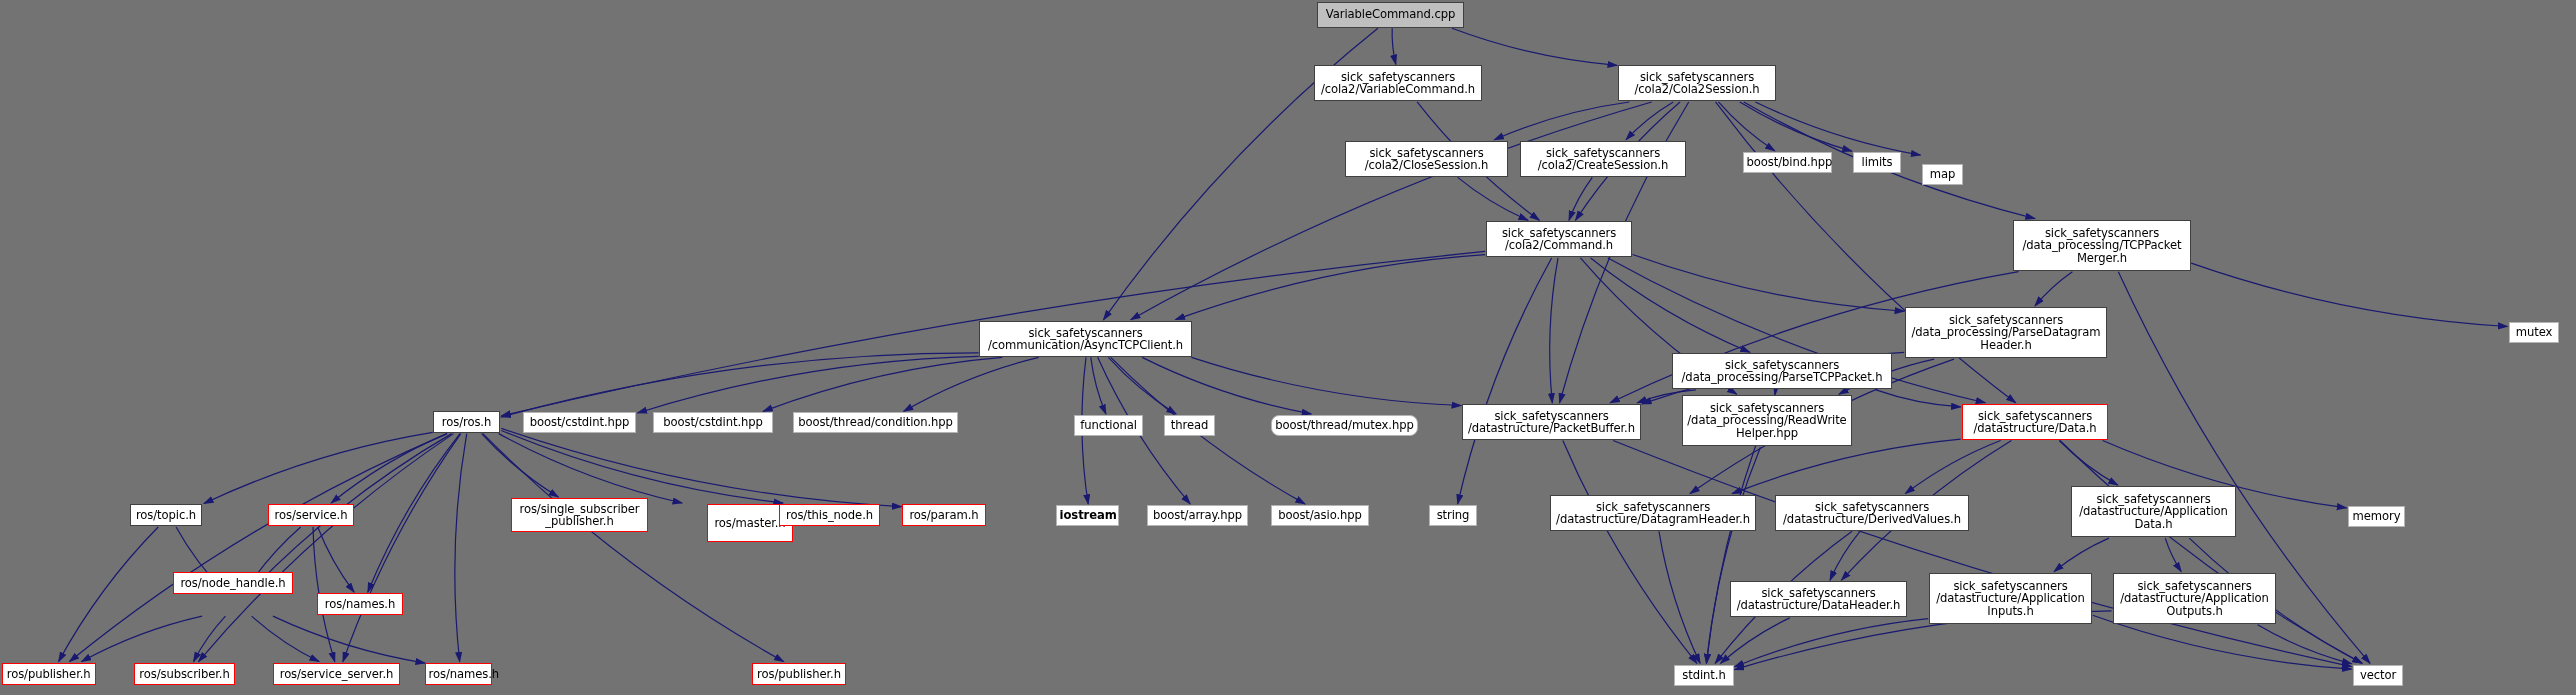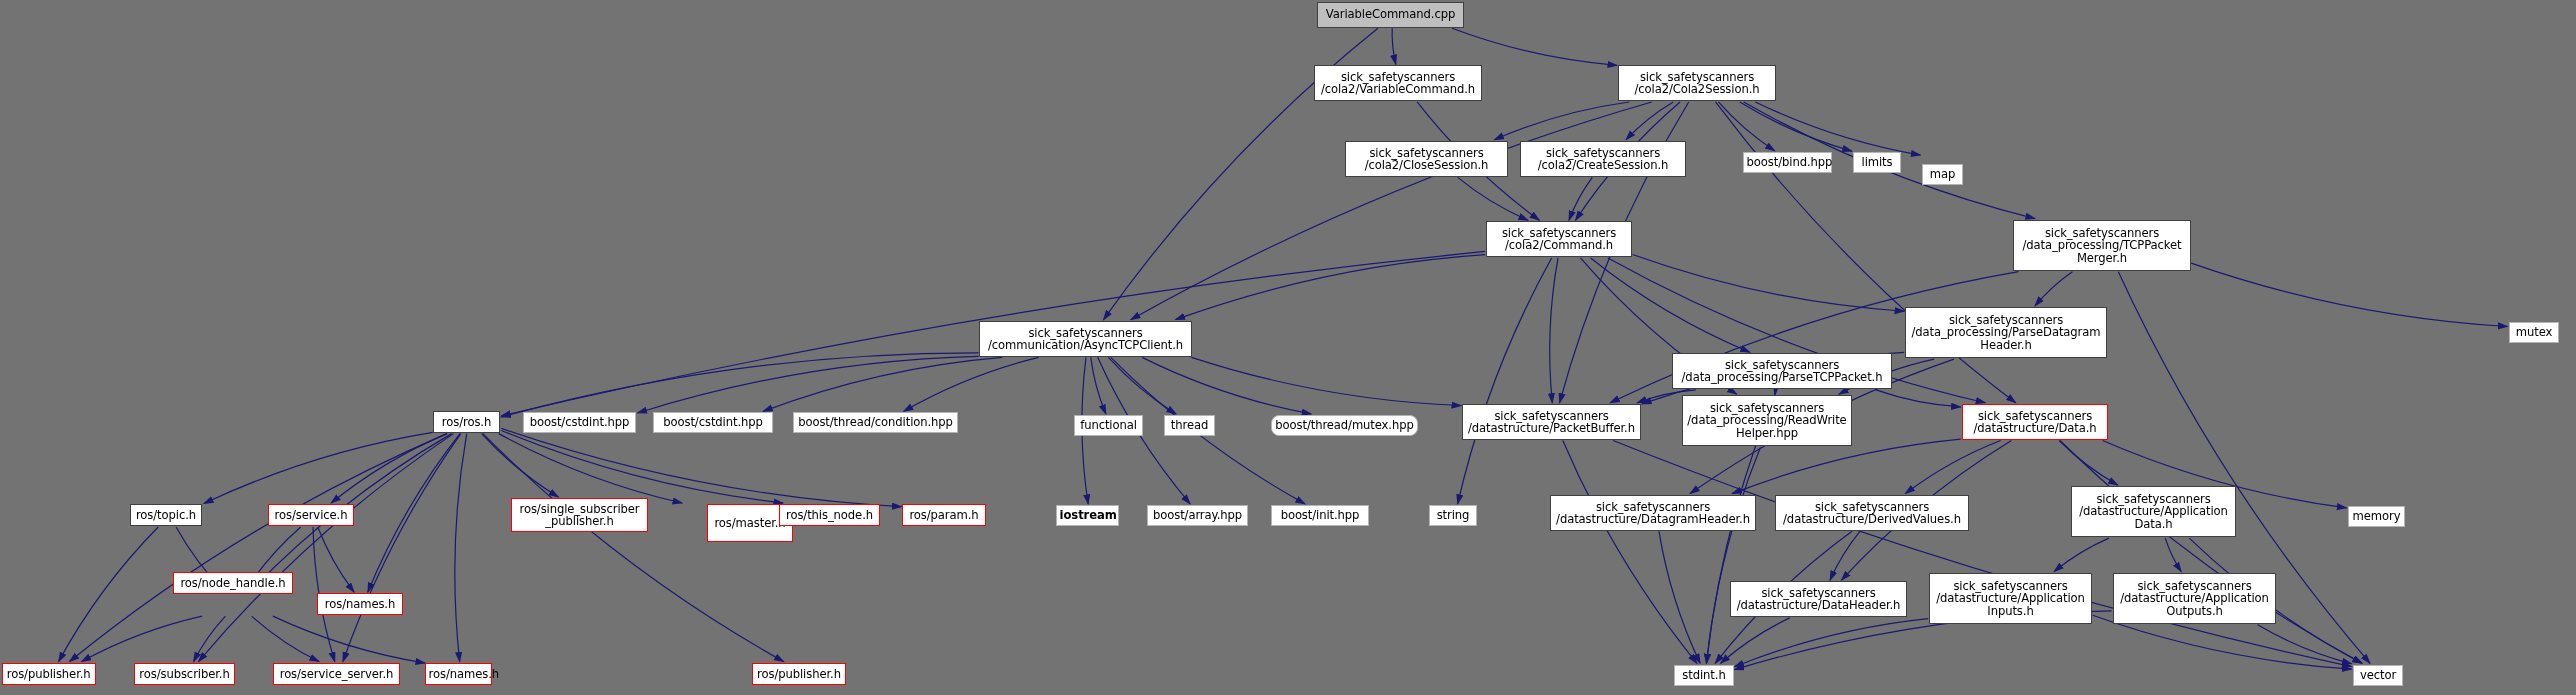--- a/index.html
+++ b/index.html
@@ -178,21 +178,21 @@
 /datastructure/Data.h</span></div>
       <div class="node local" style="left: 130px; top: 504px; width: 72px; height: 22px;"><span>ros/topic.h</span></div>
       <div class="node missing" style="left: 268px; top: 504px; width: 86px; height: 22px;"><span>ros/service.h</span></div>
       <div class="node missing" style="left: 511px; top: 498px; width: 137px; height: 34px;"><span>ros/single_subscriber
 _publisher.h</span></div>
       <div class="node missing" style="left: 671px; top: 504px; width: 86px; height: 38px; margin-left: 36px;"><span>ros/master.h</span></div>
       <div class="node missing" style="left: 779px; top: 504px; width: 101px; height: 22px;"><span>ros/this_node.h</span></div>
       <div class="node missing" style="left: 902px; top: 504px; width: 84px; height: 22px;"><span>ros/param.h</span></div>
       <div class="node system" style="left: 1056px; top: 505px; width: 63px; height: 20.6px; font-weight: bold;"><span>iostream</span></div>
       <div class="node system" style="left: 1147px; top: 505px; width: 101px; height: 20.6px; justify-content: center;"><span>boost/array.hpp</span></div>
-      <div class="node system" style="left: 1271px; top: 505px; width: 98px; height: 20.6px;"><span>boost/init.hpp</span></div>
+      <div class="node system" style="left: 1271px; top: 505px; width: 98px; height: 20.6px;"><span>boost/asio.hpp</span></div>
       <div class="node system" style="left: 1429px; top: 505px; width: 48px; height: 20.6px;"><span>string</span></div>
       <div class="node local" style="left: 1550px; top: 495px; width: 206px; height: 36px;"><span>sick_safetyscanners
 /datastructure/DatagramHeader.h</span></div>
       <div class="node local" style="left: 1775px; top: 495px; width: 194px; height: 36px;"><span>sick_safetyscanners
 /datastructure/DerivedValues.h</span></div>
       <div class="node local" style="left: 2071px; top: 486px; width: 165px; height: 51px;"><span>sick_safetyscanners
 /datastructure/Application
 Data.h</span></div>
       <div class="node system" style="left: 2348px; top: 506px; width: 57px; height: 20.6px;"><span>memory</span></div>
       <div class="node missing" style="left: 173px; top: 572px; width: 120px; height: 22px;"><span>ros/node_handle.h</span></div>

